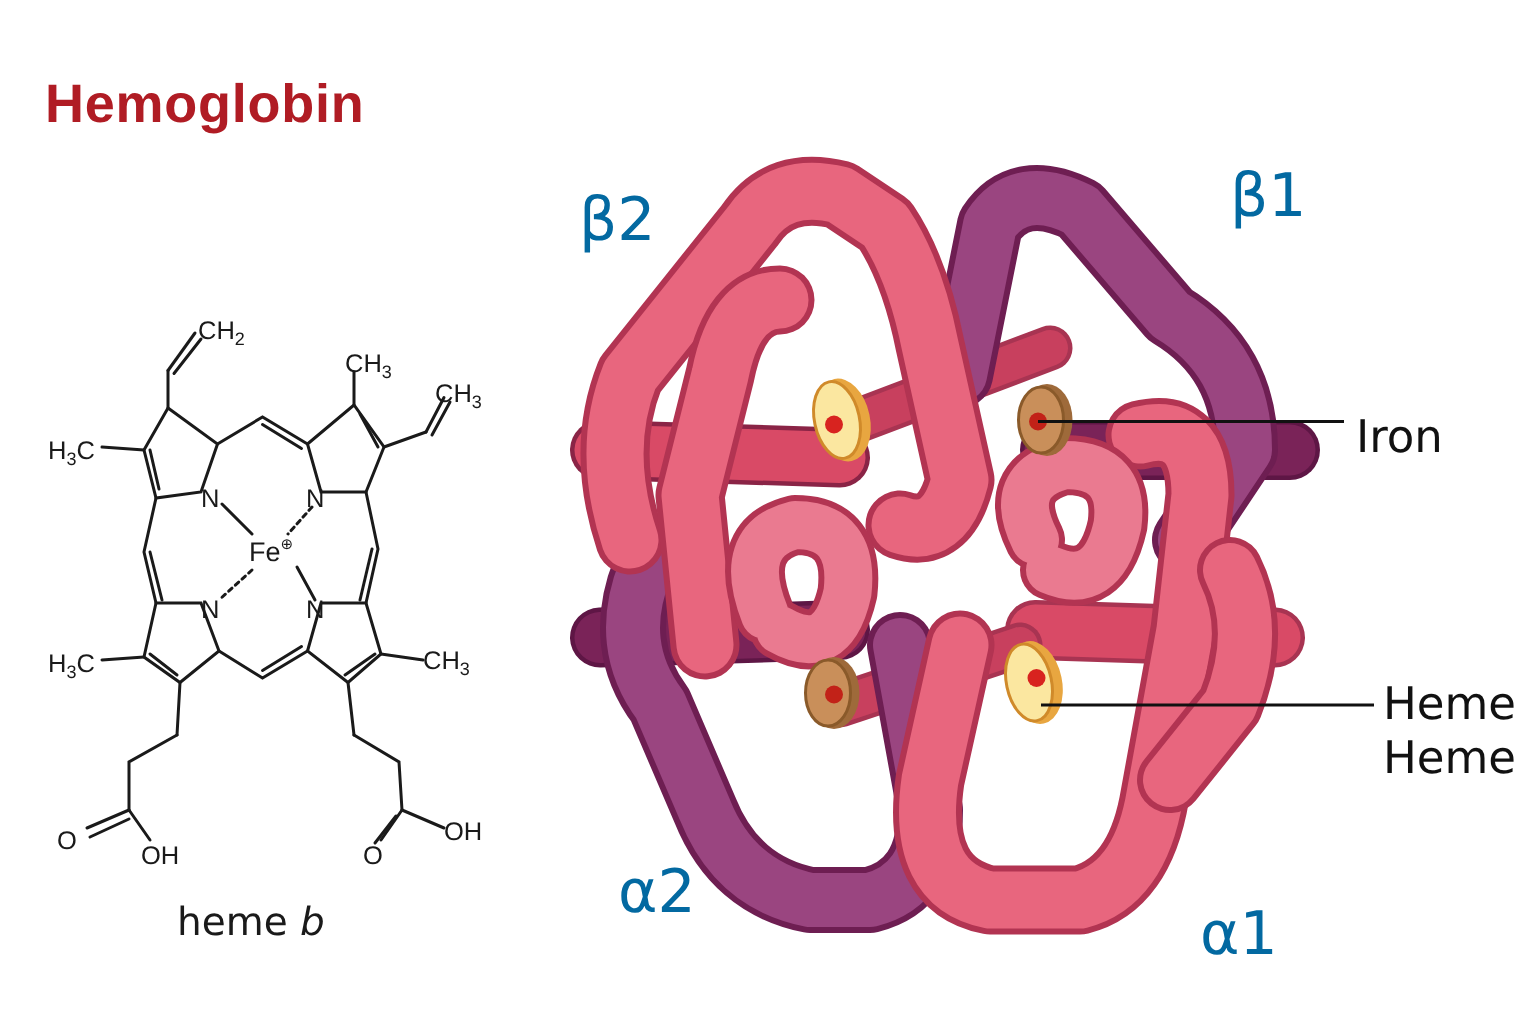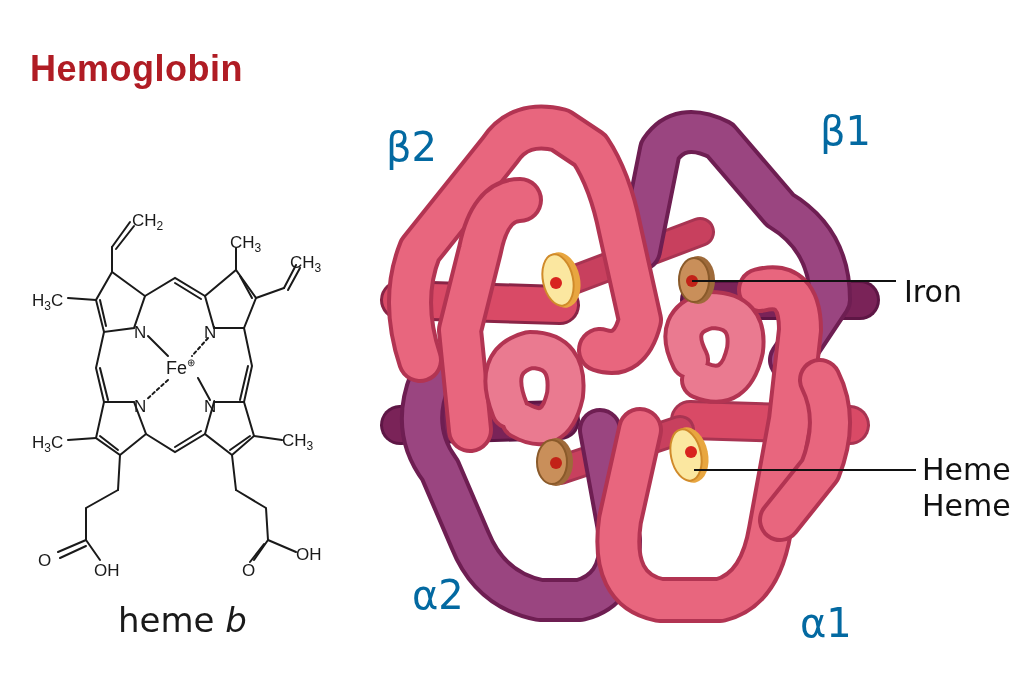--- a/index.html
+++ b/index.html
@@ -1,20 +1,20 @@
 <!DOCTYPE html>
 <html><head>
 <meta charset="utf-8">
 <style>
   html, body { margin:0; padding:0; background:#ffffff; }
   body { width:1024px; height:687px; position:relative; overflow:hidden; font-family:"Liberation Sans", sans-serif; }
   .title { position:absolute; left:30px; top:48px; font-size:36px; font-weight:bold; color:#b01c24; letter-spacing:0.5px; font-family:"Liberation Sans", sans-serif; }
   .chem { position:absolute; left:0; top:0; }
   .chem text { font-family:"Liberation Sans", sans-serif; fill:#1a1a1a; }
-  .caption { position:absolute; left:118px; top:600px; font-size:34px; color:#1a1a1a; font-family:"DejaVu Sans", sans-serif; }
+  .caption { position:absolute; left:118px; top:600px; font-size:26px; color:#1a1a1a; font-family:"DejaVu Sans", sans-serif; }
   .caption i { font-style:italic; }
   .sub-label { position:absolute; font-size:40px; color:#0369a1; font-family:"DejaVu Sans", sans-serif; }
   .ann { position:absolute; font-size:30px; color:#111; font-family:"DejaVu Sans", sans-serif; line-height:36px; }
   .protein { position:absolute; left:0; top:0; }
 </style>
 </head>
 <body>
 
 <div class="title">Hemoglobin</div>
 

